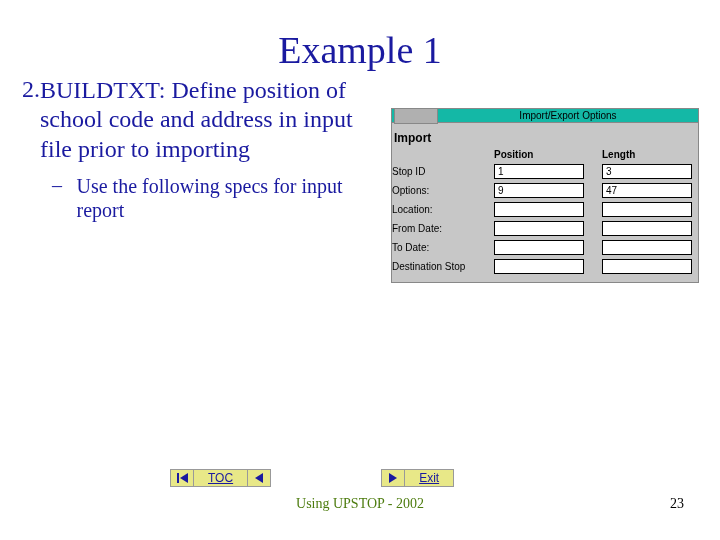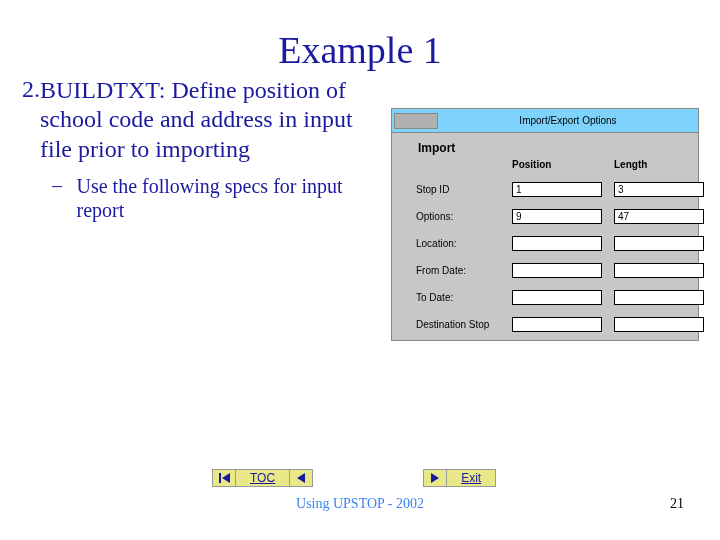--- a/index.html
+++ b/index.html
@@ -42,57 +42,55 @@
   }
   .dlg {
     font-family: Arial, Helvetica, sans-serif;
     border: 1px solid #888;
     background: #c7c7c7;
     position: relative;
   }
   .dlg-titlebar {
     display: flex;
     align-items: center;
-    height: 24px;
+    height: 14px;
     border-bottom: 1px solid #888;
-    background: #7dd3fc;
+    background: #14b8a6;
   }
   .dlg-titlebar .tb-left {
     width: 44px; height: 16px; margin-left: 2px;
     background: #b0b0b0; border: 1px solid #888;
   }
   .dlg-titlebar .tb-title { flex: 1; text-align: center; font-size: 10px; color: #000; }
-  .dlg-body { padding: 4px 8px 8px 24px; }
+  .dlg-body { padding: 4px 8px 8px 0; }
   .dlg-subtitle { font-size: 12px; font-weight: bold; color: #000; margin: 4px 0 4px 2px; }
   .grid {
     display: grid;
     grid-template-columns: 84px 90px 90px;
     column-gap: 18px;
     row-gap: 4px;
     align-items: center;
-    gap: 12px;
   }
   .hdr {
     font-size: 10px; font-weight: bold; color:#000; text-align:left;
   }
   .hdr.blank { height: 10px; }
   .lbl { font-size: 10px; color:#000; }
   .fld {
     height: 15px; background: #fff; border: 1px solid #000;
     font-size: 10px; padding: 0 3px; line-height: 13px;
   }
 
   .nav-row {
     position: absolute;
     left: 0; right: 0;
     bottom: 50px;
     display: flex;
     align-items: center;
     height: 24px;
-    padding-left: 42px;
   }
   .nav-arrow {
     width: 24px; height: 18px;
     background: #e8e888;
     border: 1px solid #999;
     display: flex; align-items: center; justify-content: center;
   }
   .tri {
     width: 0; height: 0;
     border-top: 5px solid transparent;
@@ -117,21 +115,21 @@
     margin-left: -1px;
   }
   .nav-arrow.prev { margin-left: -1px; }
   .nav-arrow.next { margin-left: 110px; }
 
   .footer-center {
     position: absolute;
     bottom: 28px; left: 0; right: 0;
     text-align: center;
     font-size: 14px;
-    color: #3b82f6;
+    color: #4d7c0f;
   }
   .page-num {
     position: absolute;
     right: 36px; bottom: 28px;
     font-size: 14px; color: #000;
   }
 </style>
 </head>
 <body>
 
@@ -200,13 +198,13 @@
   <div class="nav-arrow prev">
     <span class="tri tri-left"></span>
   </div>
   <div class="nav-arrow next">
     <span class="tri tri-right"></span>
   </div>
   <div class="nav-btn">Exit</div>
 </div>
 
 <div class="footer-center">Using UPSTOP - 2002</div>
-<div class="page-num">21</div>
+<div class="page-num">23</div>
 
 </body></html>

